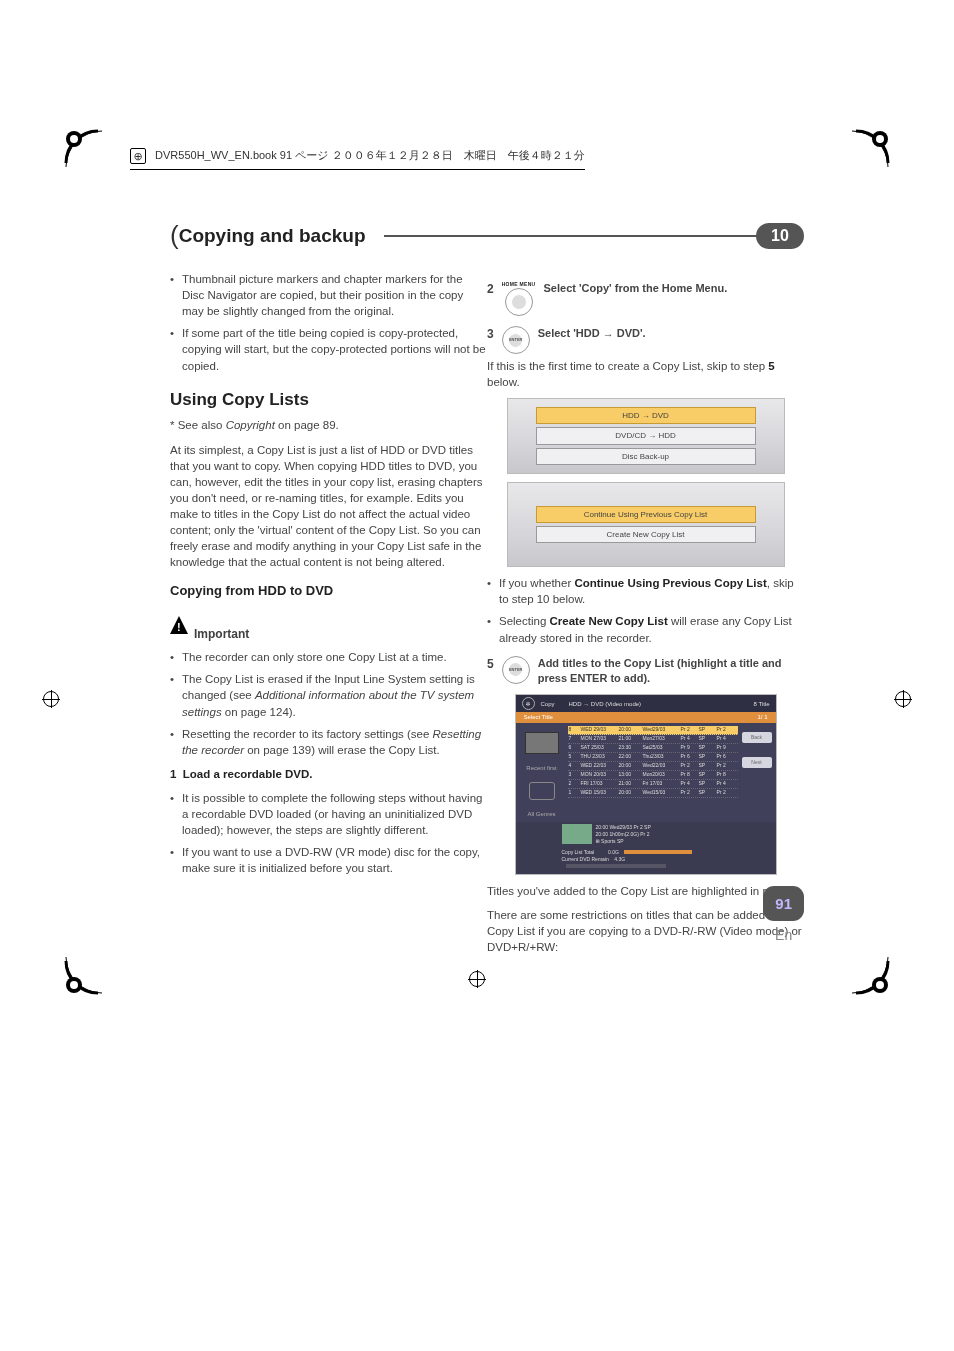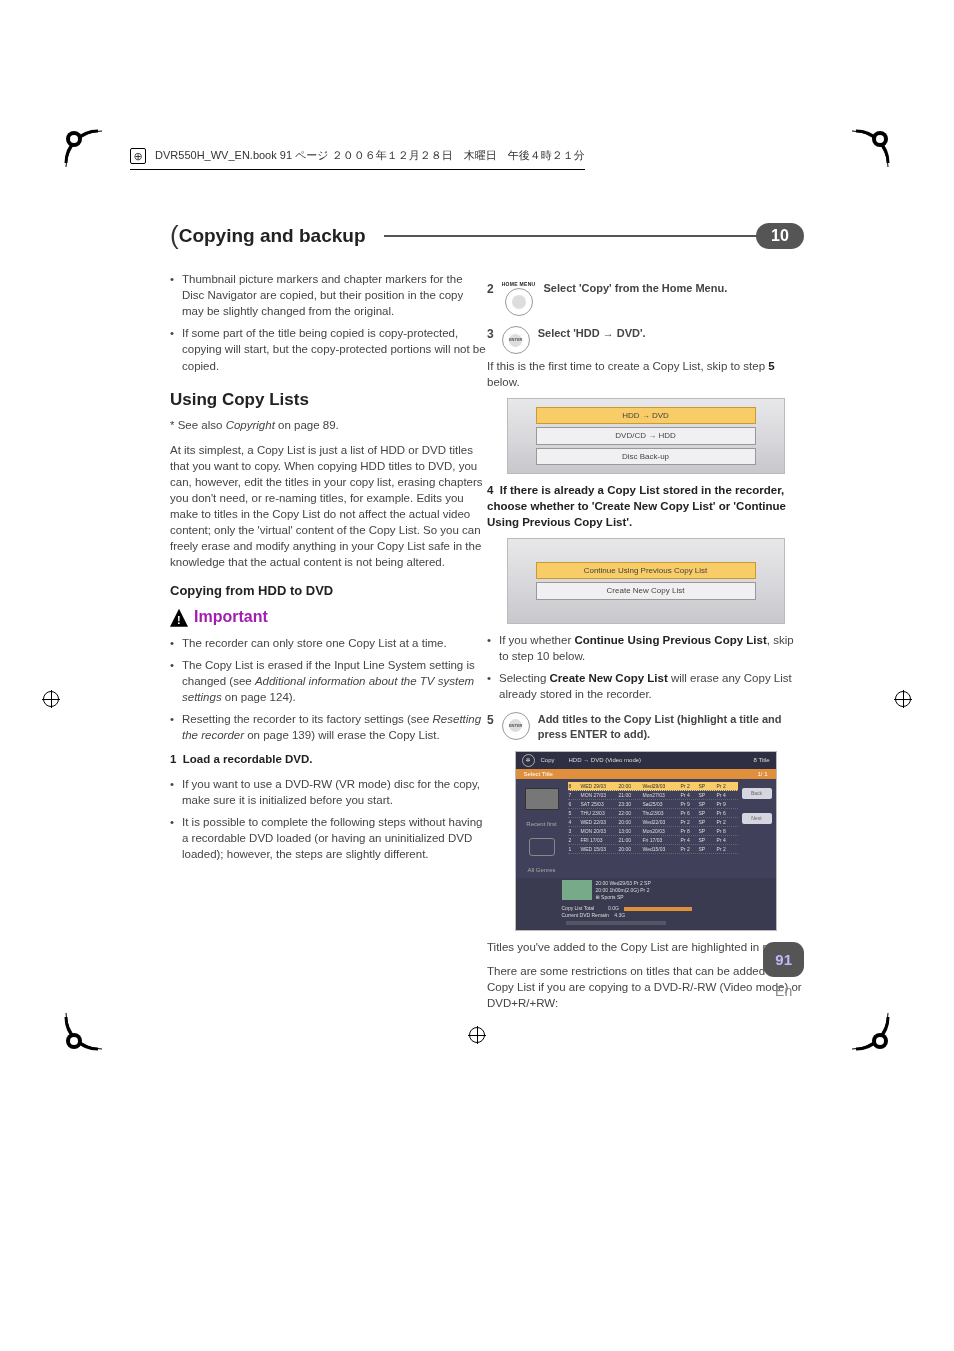--- a/index.html
+++ b/index.html
@@ -141,22 +141,23 @@
     content: "!";
     color: #fff;
     font-weight: bold;
     position: absolute;
     font-size: 11px;
     left: 7px;
     top: 4px;
   }
   .important-row .label {
     font-weight: bold;
-    font-size: 16px;
-    color: #a21caf;
+    font-size: 12px;
+    color: #404040;
+    margin-top: 20px;
   }
   .step {
     display: flex;
     align-items: flex-start;
     gap: 8px;
     margin: 10px 0 4px 0;
   }
   .step .num {
     font-weight: bold;
     font-size: 12px;
@@ -418,22 +419,22 @@
         <li>
           <span>Resetting the recorder to its factory settings (see </span><em>Resetting the recorder</em><span> on page 139) will erase the Copy List.</span>
         </li>
       </ul>
 
       <p>
         <b>1</b>&nbsp;&nbsp;<b>Load a recordable DVD.</b>
       </p>
 
       <ul class="bullets">
+        <li>It is possible to complete the following steps without having a recordable DVD loaded (or having an uninitialized DVD loaded); however, the steps are slightly different.</li>
         <li>If you want to use a DVD-RW (VR mode) disc for the copy, make sure it is initialized before you start.</li>
-        <li>It is possible to complete the following steps without having a recordable DVD loaded (or having an uninitialized DVD loaded); however, the steps are slightly different.</li>
       </ul>
     </div>
 
     <div class="col">
 
       <div class="step">
         <span class="num">2</span>
         <span class="nav-icon">
           <span class="top-label">HOME MENU</span>
           <span class="circle">
@@ -455,23 +456,20 @@
       <p>
         <span>If this is the first time to create a Copy List, skip to step </span><b>5</b><span> below.</span>
       </p>
 
       <div class="osd-box">
         <div class="opt sel">HDD → DVD</div>
         <div class="opt">DVD/CD → HDD</div>
         <div class="opt">Disc Back-up</div>
       </div>
 
-      <p>
-        <b>4</b>&nbsp;&nbsp;<b>If there is already a Copy List stored in the recorder, choose whether to 'Create New Copy List' or 'Continue Using Previous Copy List'.</b>
-      </p>
 
       <div class="osd-box tall">
         <div class="opt sel">Continue Using Previous Copy List</div>
         <div class="opt">Create New Copy List</div>
       </div>
 
       <ul class="bullets">
         <li>
           <span>If you whether </span><b>Continue Using Previous Copy List</b><span>, skip to step 10 below.</span>
         </li>

